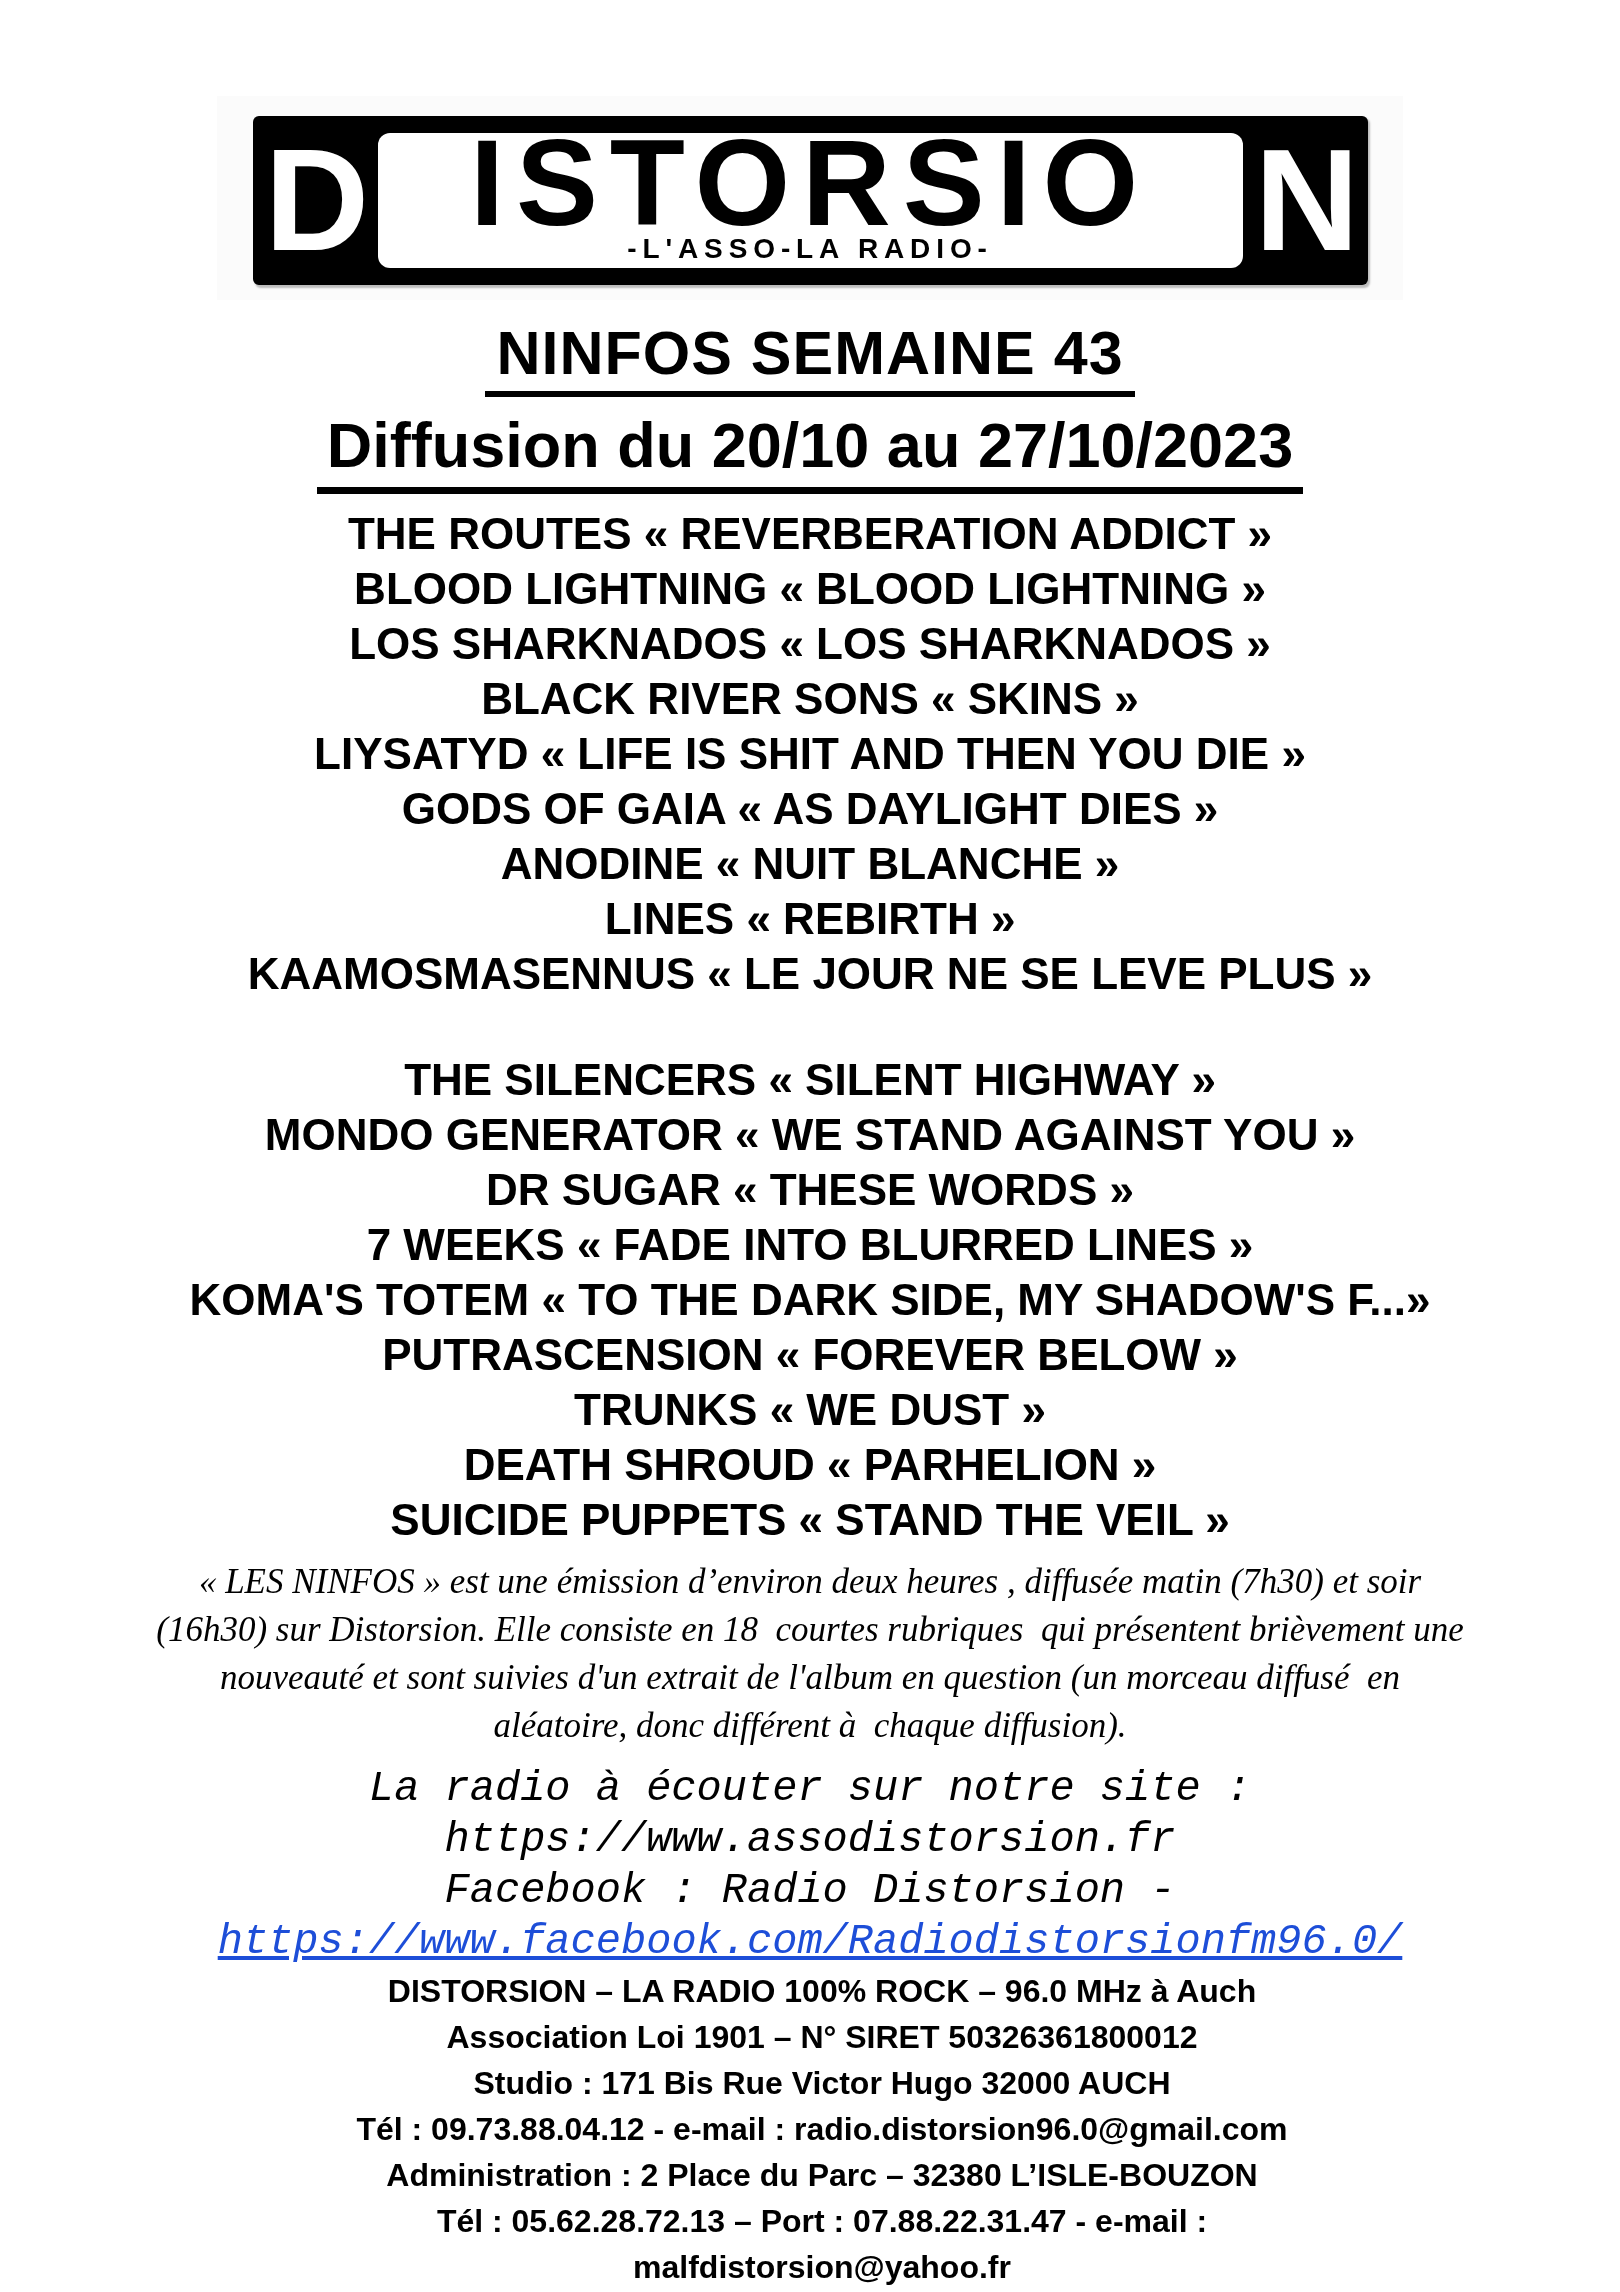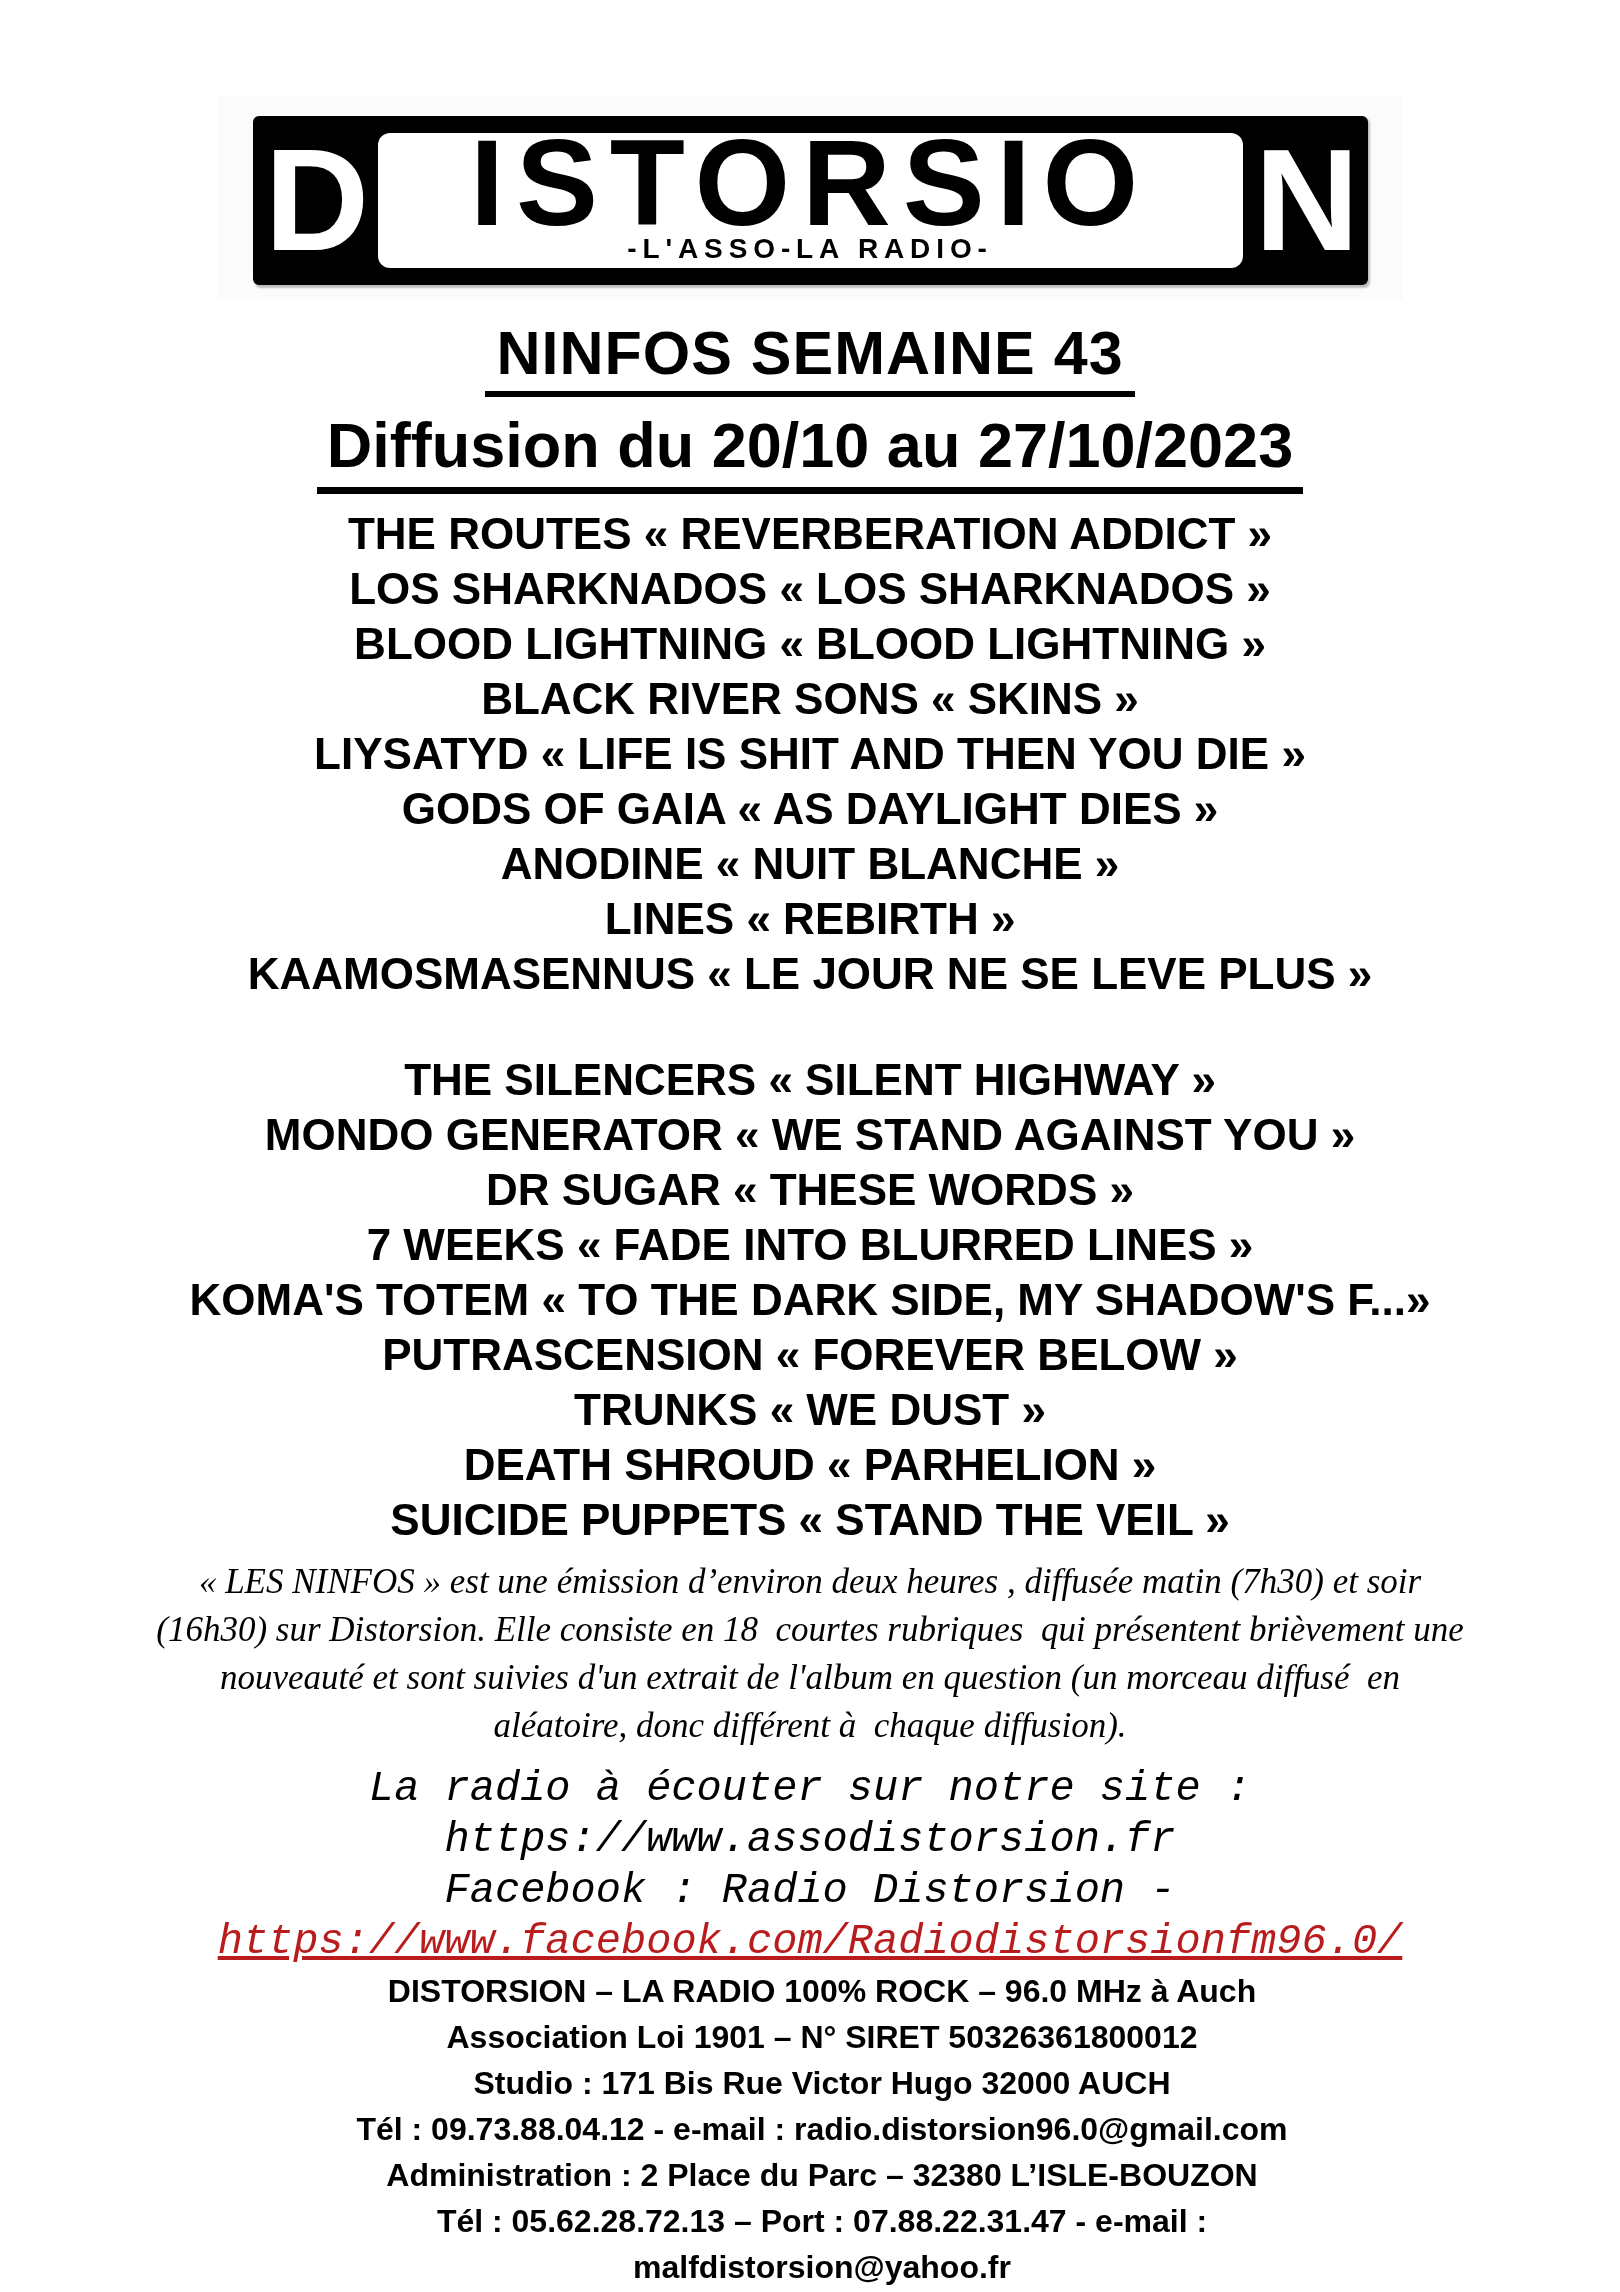--- a/index.html
+++ b/index.html
@@ -75,22 +75,22 @@
 
   <div class="title-row">
     <span class="title">NINFOS SEMAINE 43</span>
   </div>
   <div class="subtitle-row">
     <span class="subtitle">Diffusion du 20/10 au 27/10/2023</span>
   </div>
 
   <div class="playlist playlist-group1">
       <div class="band-line">THE ROUTES « REVERBERATION ADDICT »</div>
+      <div class="band-line">BLOOD LIGHTNING « BLOOD LIGHTNING »</div>
       <div class="band-line">LOS SHARKNADOS « LOS SHARKNADOS »</div>
-      <div class="band-line">BLOOD LIGHTNING « BLOOD LIGHTNING »</div>
       <div class="band-line">BLACK RIVER SONS « SKINS »</div>
       <div class="band-line">LIYSATYD « LIFE IS SHIT AND THEN YOU DIE »</div>
       <div class="band-line">GODS OF GAIA « AS DAYLIGHT DIES »</div>
       <div class="band-line">ANODINE « NUIT BLANCHE »</div>
       <div class="band-line">LINES « REBIRTH »</div>
       <div class="band-line">KAAMOSMASENNUS « LE JOUR NE SE LEVE PLUS »</div>
     </div>
 
   <div class="playlist playlist-group2">
       <div class="band-line">THE SILENCERS « SILENT HIGHWAY »</div>
@@ -102,21 +102,21 @@
       <div class="band-line">TRUNKS « WE DUST »</div>
       <div class="band-line">DEATH SHROUD « PARHELION »</div>
       <div class="band-line">SUICIDE PUPPETS « STAND THE VEIL »</div>
     </div>
 
   <div class="desc">« LES NINFOS » est une émission d’environ deux heures , diffusée matin (7h30) et soir (16h30) sur Distorsion. Elle consiste en 18  courtes rubriques  qui présentent brièvement une nouveauté et sont suivies d'un extrait de l'album en question (un morceau diffusé  en aléatoire, donc différent à  chaque diffusion).</div>
 
   <div class="links">
     <div>La radio à écouter sur notre site : https://www.assodistorsion.fr</div>
     <div>
-      <span>Facebook : Radio Distorsion - </span><a href="#" class="fb-link" id="fb-link" style="color: #b91c1c;">https://www.facebook.com/Radiodistorsionfm96.0/</a>
+      <span>Facebook : Radio Distorsion - </span><a href="#" class="fb-link" id="fb-link" style="color: #1d4ed8;">https://www.facebook.com/Radiodistorsionfm96.0/</a>
     </div>
   </div>
 
   <div class="contact">
       <div class="contact-line">DISTORSION – LA RADIO 100% ROCK – 96.0 MHz à Auch</div>
       <div class="contact-line">Association Loi 1901 – N° SIRET 50326361800012</div>
       <div class="contact-line">Studio : 171 Bis Rue Victor Hugo 32000 AUCH</div>
       <div class="contact-line">Tél : 09.73.88.04.12 - e-mail : radio.distorsion96.0@gmail.com</div>
       <div class="contact-line">Administration : 2 Place du Parc – 32380 L’ISLE-BOUZON</div>
       <div class="contact-line">Tél : 05.62.28.72.13 – Port : 07.88.22.31.47 - e-mail :</div>

